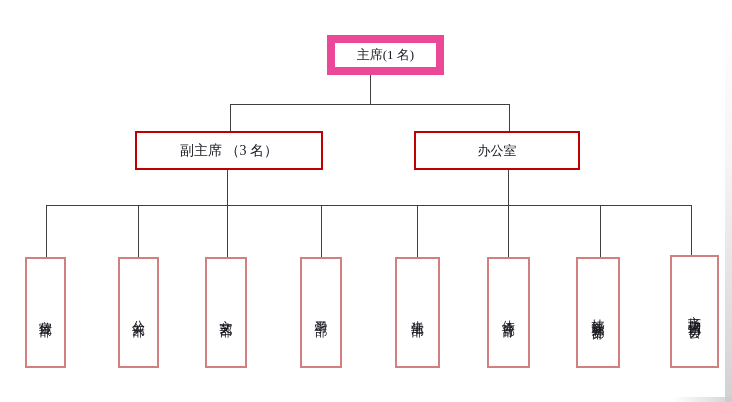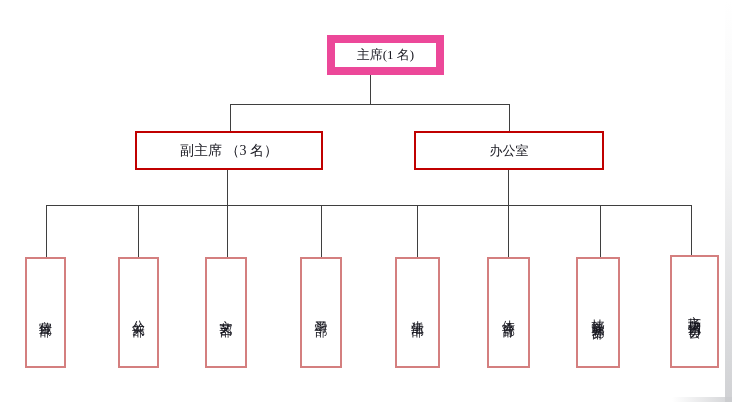--- a/index.html
+++ b/index.html
@@ -38,21 +38,21 @@
     left: 327px; top: 35px; width: 117px; height: 40px;
     border: 8px solid #ec4899;
     font-size: 13px;
   }
   .node-vice {
     left: 135px; top: 131px; width: 188px; height: 39px;
     border: 2px solid #c00000;
     font-size: 14px;
   }
   .node-office {
-    left: 414px; top: 131px; width: 190px; height: 39px;
+    left: 414px; top: 131px; width: 166px; height: 39px;
     border: 2px solid #c00000;
     font-size: 13px;
   }
   .dept {
     position: absolute;
     top: 257px;
     height: 111px;
     background: #ffffff;
     border: 2px solid #d47f7f;
     box-sizing: border-box;

